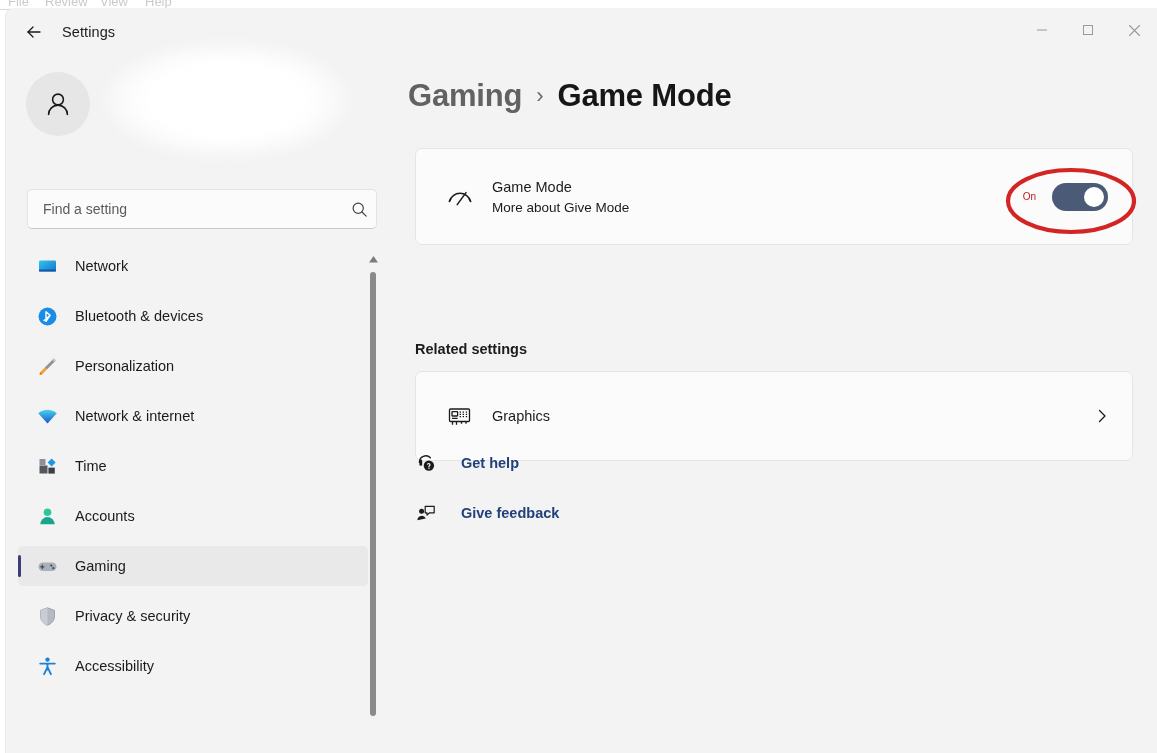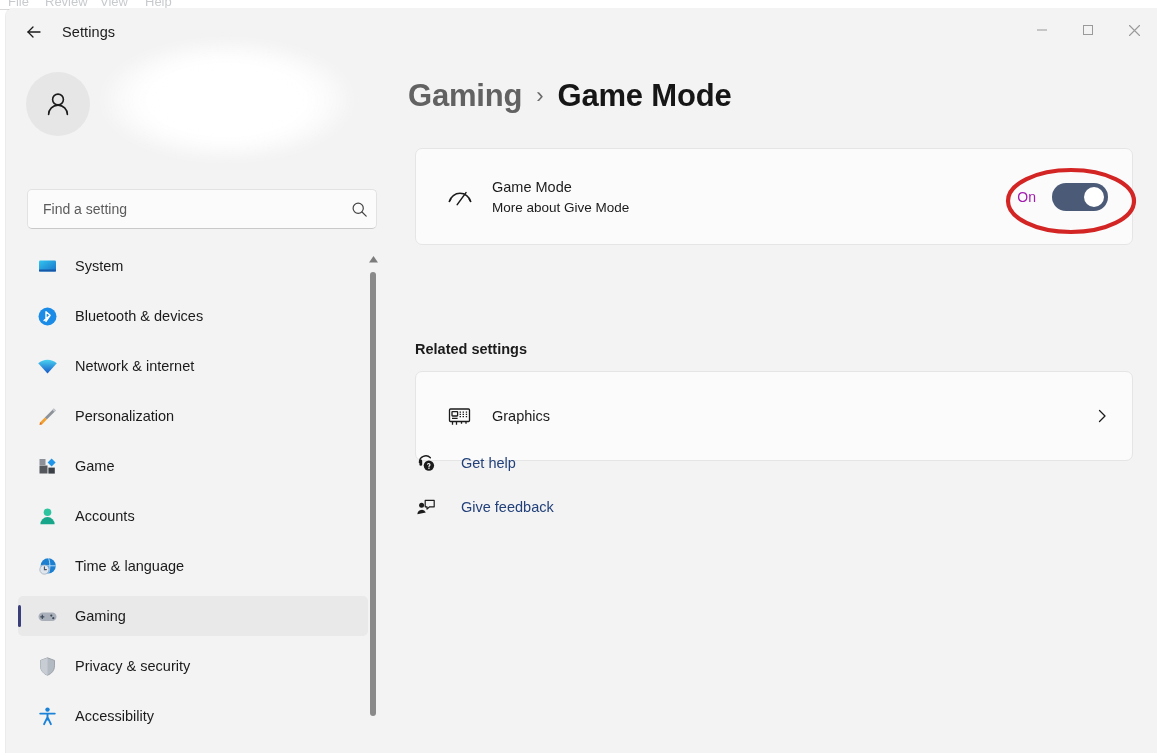--- a/index.html
+++ b/index.html
@@ -337,22 +337,22 @@
   .toggle-wrap {
     position: absolute;
     right: 24px;
     top: 0;
     height: 95px;
     display: flex;
     align-items: center;
     gap: 16px;
   }
   .toggle-label {
-    font-size: 14px;
-    color: #a21caf;
+    font-size: 10px;
+    color: #b91c1c;
   }
   .toggle {
     width: 56px; height: 28px;
     border-radius: 14px;
     background: #4b5a77;
     position: relative;
   }
   .toggle .knob {
     position: absolute;
     right: 4px;
@@ -397,21 +397,22 @@
     color: #1b1b1b;
     display: flex; align-items: center;
   }
 
   .helplinks {
     position: absolute;
     left: 35px;
     top: 395px;
     display: flex;
     flex-direction: column;
-    gap: 20px;
+    gap: 26px;
+    font-weight: bold;
   }
   .helpitem {
     display: flex;
     align-items: center;
     height: 24px;
   }
   .help-icon {
     width: 22px; height: 22px;
     display: flex; align-items: center; justify-content: center;
     color: #1b1b1b;
@@ -510,93 +511,82 @@
               <defs>
                   <linearGradient id="gSys" x1="0" y1="0" x2="1" y2="1">
                     <stop offset="0" stop-color="#31c5f0"></stop>
                     <stop offset="1" stop-color="#1a72c8"></stop>
                   </linearGradient>
                 </defs>
               <rect x="2" y="4.5" width="17" height="11" rx="1.3" fill="url(#gSys)"></rect>
               <rect x="2" y="13.4" width="17" height="2.1" rx=".6" fill="#1558a8"></rect>
             </svg>
           </span>
-          <span class="navlabel">System</span>
+          <span class="navlabel">Network</span>
         </div>
 
         <div class="navitem">
           <span class="navicon">
             <svg width="21" height="21" viewBox="0 0 21 21">
               <circle cx="10.5" cy="10.5" r="9" fill="#1a8ce8"></circle>
               <path d="M9 5.8l4.1 3.5-6 5.2 6-5.2L9 15.4V5.8z" fill="none" stroke="#ffffff" stroke-width="1.4" stroke-linejoin="round" stroke-linecap="round"></path>
             </svg>
           </span>
           <span class="navlabel">Bluetooth &amp; devices</span>
+        </div>
+
+        <div class="navitem">
+          <span class="navicon">
+            <svg width="21" height="21" viewBox="0 0 21 21">
+              <path d="M16.8 2.6l2 2-9 9-2-2z" fill="#8d9299"></path>
+              <path d="M16.8 2.6l2 2-1.4 1.4-2-2z" fill="#c3c8cf"></path>
+              <path d="M7.8 11.6l2 2-4.6 4.6-2.6.6.6-2.6z" fill="#f0a030"></path>
+              <path d="M3.2 16.2l-.6 2.6 2.6-.6z" fill="#e06a1a"></path>
+            </svg>
+          </span>
+          <span class="navlabel">Personalization</span>
         </div>
 
         <div class="navitem">
           <span class="navicon">
             <svg width="21" height="21" viewBox="0 0 21 21">
               <defs>
                   <linearGradient id="gNet" x1="0" y1="0" x2="0" y2="1">
                     <stop offset="0" stop-color="#4ad2f0"></stop>
                     <stop offset="1" stop-color="#1558c8"></stop>
                   </linearGradient>
                 </defs>
               <path d="M1.2 7.2C3.8 5 7 3.8 10.5 3.8S17.2 5 19.8 7.2L10.5 17.4 1.2 7.2z" fill="url(#gNet)"></path>
             </svg>
           </span>
           <span class="navlabel">Network &amp; internet</span>
         </div>
 
         <div class="navitem">
           <span class="navicon">
             <svg width="21" height="21" viewBox="0 0 21 21">
-              <path d="M16.8 2.6l2 2-9 9-2-2z" fill="#8d9299"></path>
-              <path d="M16.8 2.6l2 2-1.4 1.4-2-2z" fill="#c3c8cf"></path>
-              <path d="M7.8 11.6l2 2-4.6 4.6-2.6.6.6-2.6z" fill="#f0a030"></path>
-              <path d="M3.2 16.2l-.6 2.6 2.6-.6z" fill="#e06a1a"></path>
-            </svg>
-          </span>
-          <span class="navlabel">Personalization</span>
-        </div>
-
-        <div class="navitem">
-          <span class="navicon">
-            <svg width="21" height="21" viewBox="0 0 21 21">
               <rect x="2.5" y="9.5" width="8" height="8" fill="#55585c"></rect>
               <rect x="2.5" y="3" width="6" height="6" fill="#8b9099"></rect>
               <path d="M14.6 2.6l4 4-4 4-4-4z" fill="#2196e8"></path>
               <rect x="11.4" y="11.6" width="6.4" height="6" fill="#3b4046"></rect>
             </svg>
           </span>
-          <span class="navlabel">Game</span>
+          <span class="navlabel">Time</span>
         </div>
 
         <div class="navitem">
           <span class="navicon">
             <svg width="21" height="21" viewBox="0 0 21 21">
               <circle cx="10.5" cy="6.2" r="3.8" fill="#2ec4a0"></circle>
               <path d="M3.4 18.2a7.1 7.1 0 0 1 14.2 0z" fill="#17a689"></path>
             </svg>
           </span>
           <span class="navlabel">Accounts</span>
         </div>
 
-        <div class="navitem">
-          <span class="navicon">
-            <svg width="21" height="21" viewBox="0 0 21 21">
-              <circle cx="11.2" cy="9.8" r="7.6" fill="#1d7fd0"></circle>
-              <path d="M11.2 2.2c2.2 2.2 2.2 13 0 15.2M3.6 9.8h15.2" stroke="#bfe3ff" stroke-width=".9" fill="none"></path>
-              <circle cx="7.4" cy="13.6" r="4.6" fill="#dfe6ee" stroke="#9aa7b5" stroke-width=".7"></circle>
-              <path d="M7.4 10.8v2.8h2" stroke="#4a5560" stroke-width="1.1" fill="none" stroke-linecap="round"></path>
-            </svg>
-          </span>
-          <span class="navlabel">Time &amp; language</span>
-        </div>
 
         <div class="navitem selected">
           <span class="navicon">
             <svg width="21" height="21" viewBox="0 0 21 21">
               <rect x="1.5" y="6.6" width="18" height="8.4" rx="4.2" fill="#a9b0ba"></rect>
               <path d="M5.3 9.2v3.2M3.7 10.8h3.2" stroke="#3f4a58" stroke-width="1.2" stroke-linecap="round"></path>
               <circle cx="14.3" cy="9.6" r="1.1" fill="#3f4a58"></circle>
               <circle cx="16.3" cy="12.2" r="1.1" fill="#3f4a58"></circle>
             </svg>
           </span>

